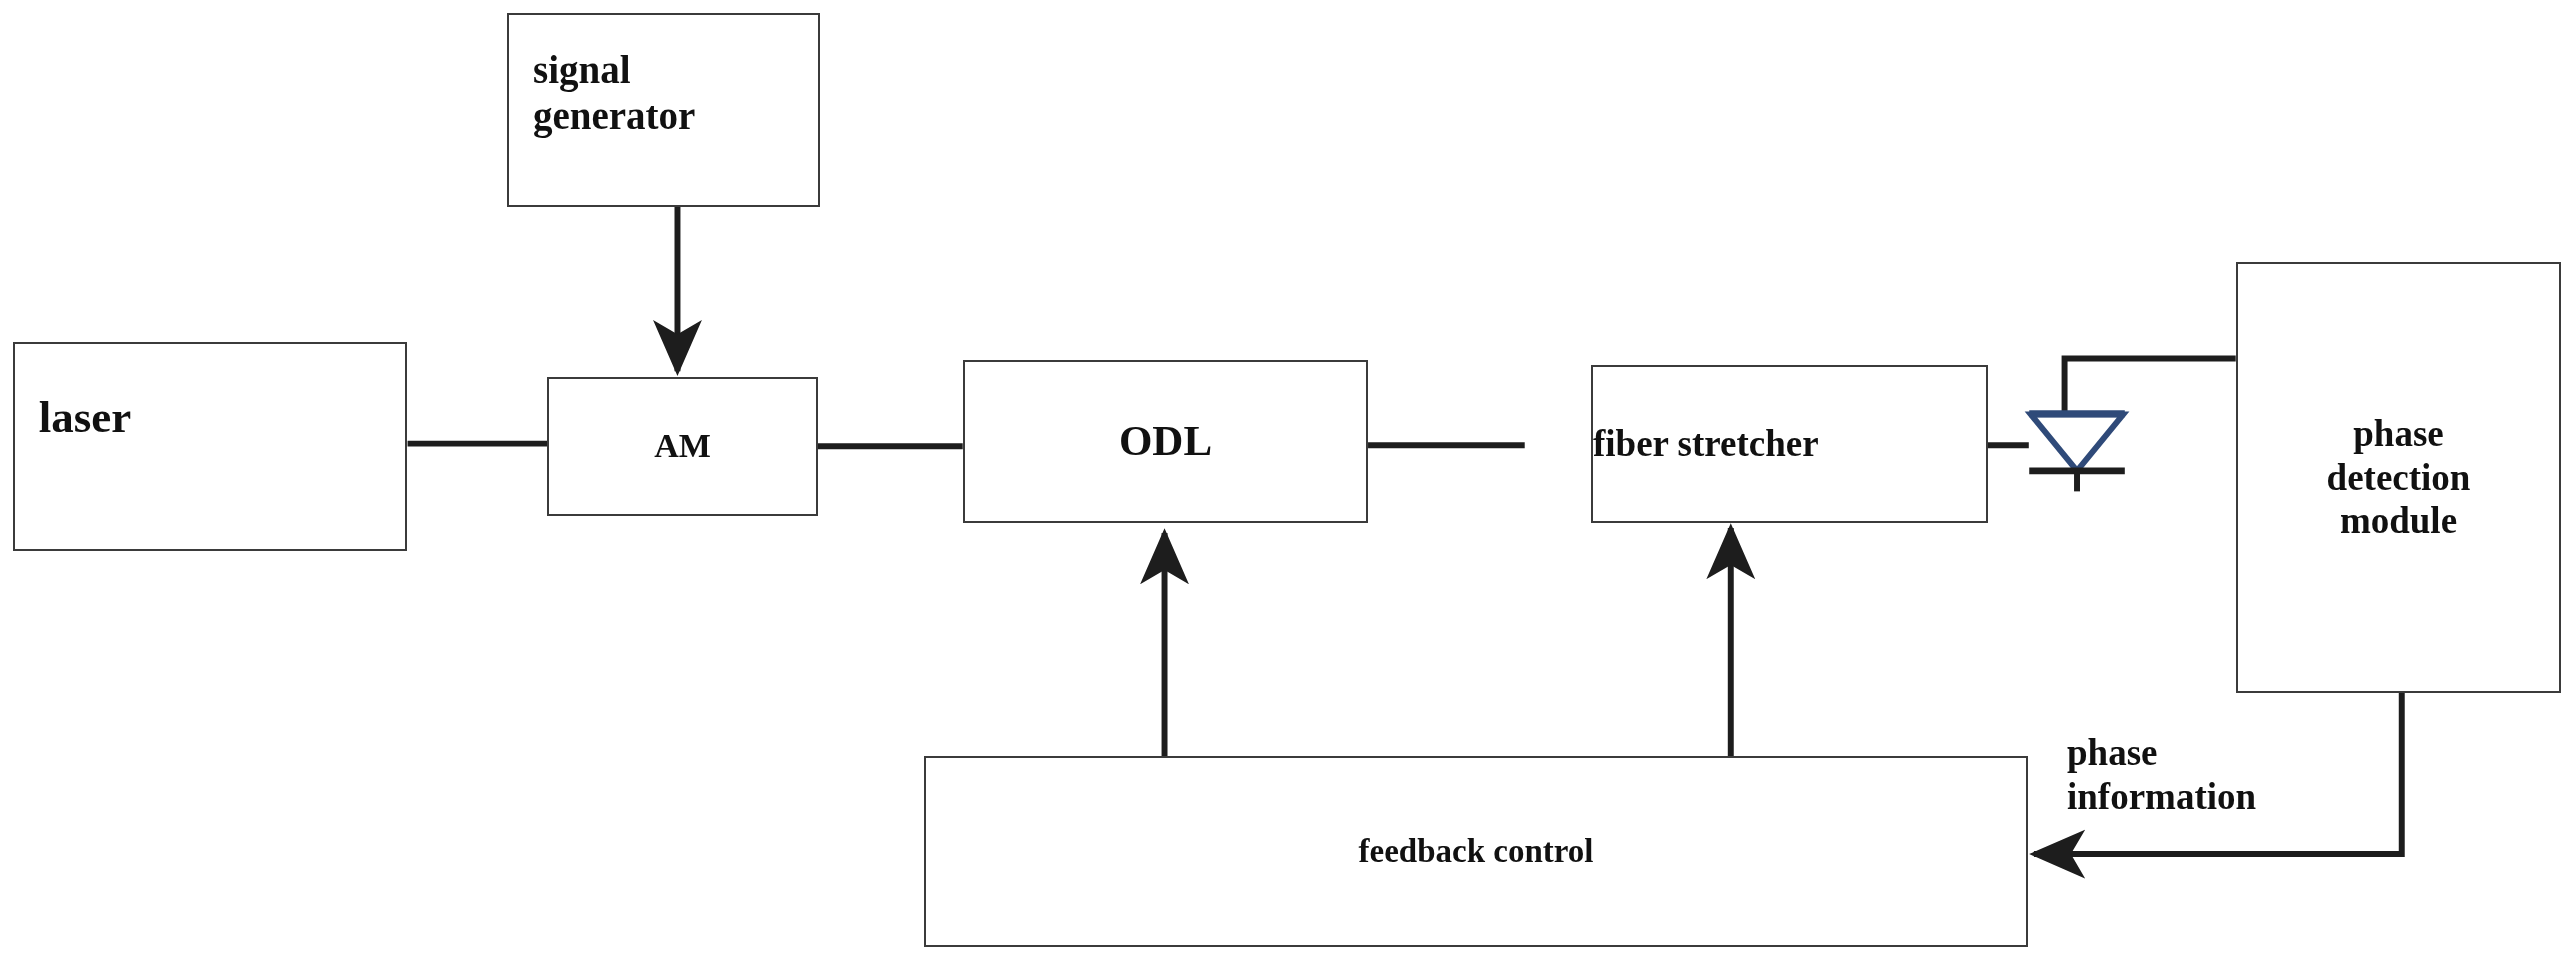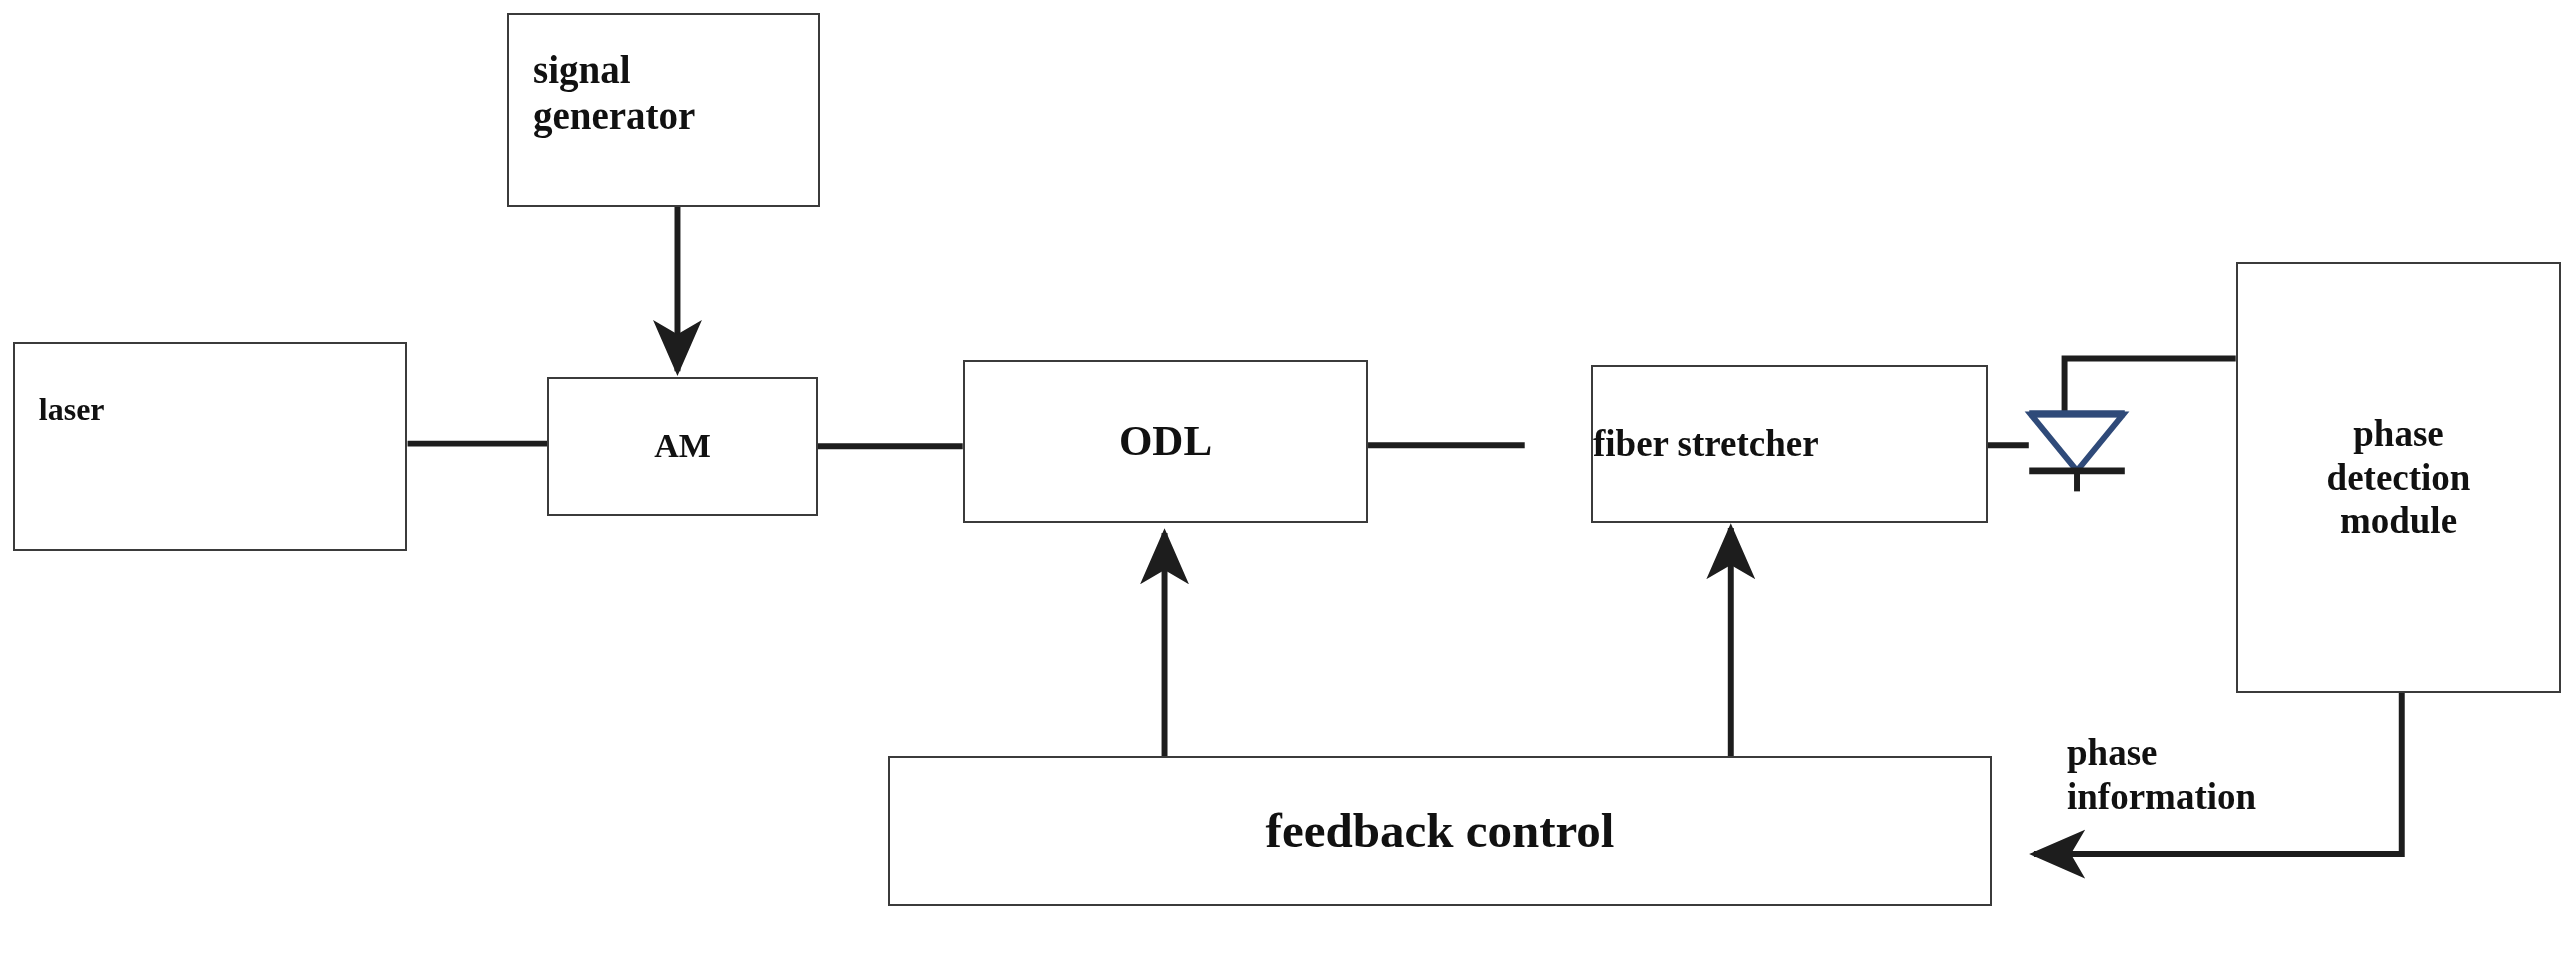--- a/index.html
+++ b/index.html
@@ -48,21 +48,21 @@
     justify-content: flex-start;
     padding: 32px 0 0 24px;
     font-size: 39px;
   }
   
   #blk-laser {
     left: 12.8px; top: 342px; width: 394px; height: 209px;
     align-items: flex-start;
     justify-content: flex-start;
     padding: 47px 0 0 24px;
-    font-size: 32px;
+    font-size: 45px;
   }
   #blk-am {
     left: 547px; top: 377px; width: 271px; height: 139px;
     align-items: center; justify-content: center;
     font-size: 34px;
   }
   #blk-odl {
     left: 963px; top: 360px; width: 405px; height: 163px;
     align-items: center; justify-content: center;
     font-size: 43px;
@@ -72,23 +72,23 @@
     align-items: center; justify-content: flex-start;
     font-size: 37px;
   }
   #blk-phase-detection-module {
     left: 2236px; top: 262px; width: 325px; height: 431px;
     align-items: center; justify-content: center;
     text-align: center;
     font-size: 37px;
   }
   #blk-feedback-control {
-    left: 888px; top: 756px; width: 1104px; height: 150px;
+    left: 924px; top: 756px; width: 1104px; height: 191px;
     align-items: center; justify-content: center;
-    font-size: 49px;
+    font-size: 33px;
   }
   .freetext {
     position: absolute;
     color: #111111;
     font-weight: bold;
     line-height: 1.2;
     white-space: pre-line;
     z-index: 4;
   }
   #lbl-phase-information {

